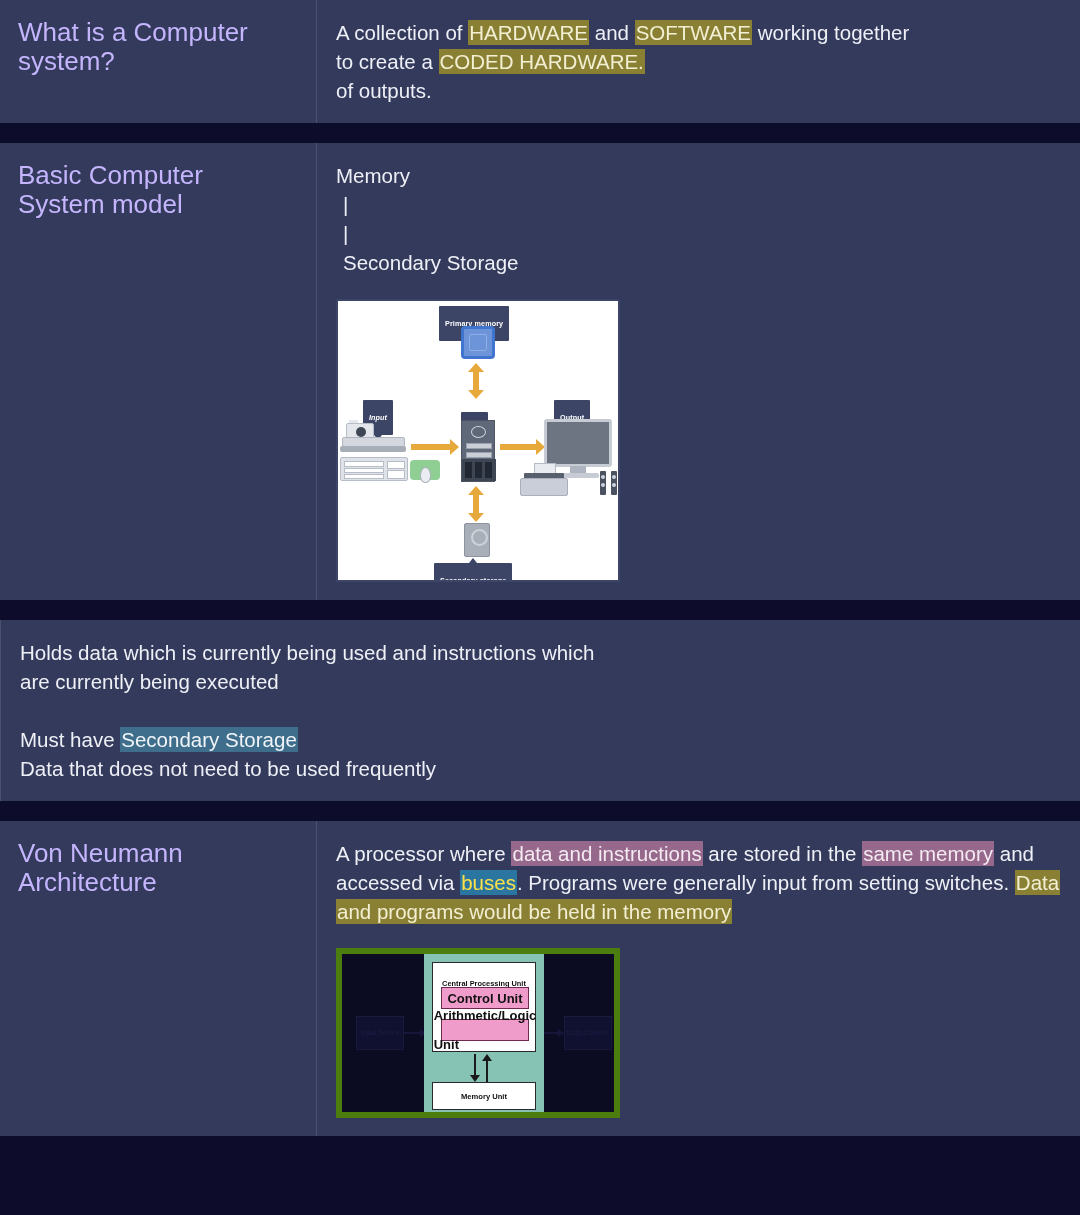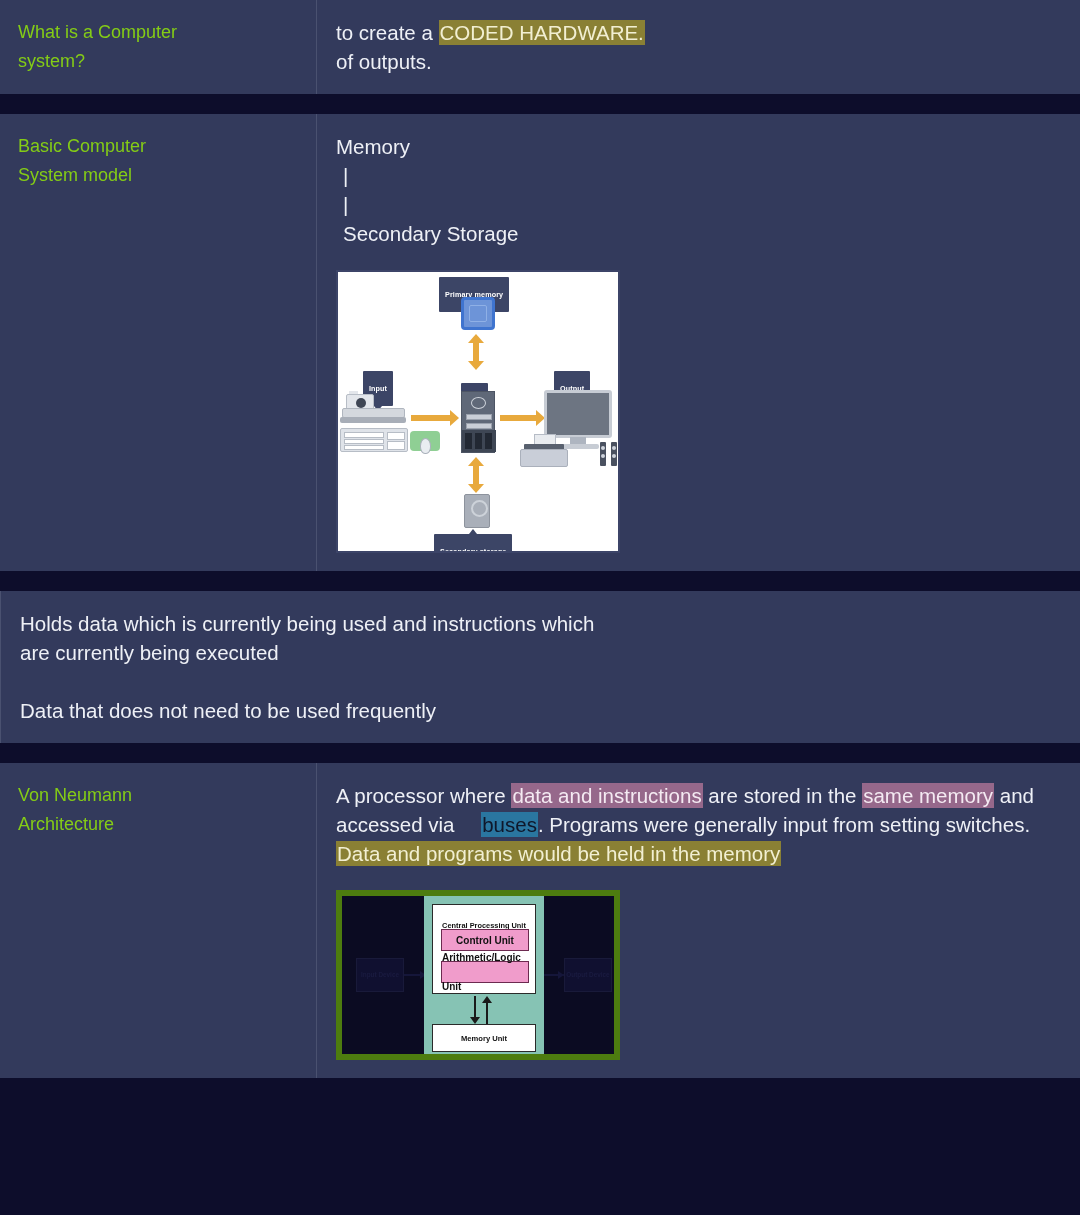--- a/index.html
+++ b/index.html
@@ -27,22 +27,22 @@
   .row-gap {
     height: 20px;
     background: #0d0d2b;
     width: 1080px;
   }
 
   .col-left {
     width: 316px;
     flex: 0 0 316px;
     padding: 18px 16px 18px 18px;
-    color: #84cc16;
-    font-size: 18px;
+    color: #c4b5fd;
+    font-size: 26px;
     line-height: 29px;
     font-weight: 400;
   }
 
   .col-right {
     flex: 1 1 auto;
     padding: 18px 14px 18px 19px;
     color: #eef0f6;
     font-size: 20.5px;
     line-height: 29px;
@@ -60,25 +60,24 @@
   }
   .hl-blue {
     background: #3f6e8c;
     color: #f0f4f8;
     box-decoration-break: clone;
     -webkit-box-decoration-break: clone;
     padding: 1px 1px;
   }
   .hl-cyan {
     background: #2a76a0;
-    color: #0f172a;
+    color: #fde047;
     box-decoration-break: clone;
     -webkit-box-decoration-break: clone;
     padding: 1px 1px;
-    margin-left: 21px;
   }
   .hl-pink {
     background: #96688b;
     color: #f4eaf2;
     box-decoration-break: clone;
     -webkit-box-decoration-break: clone;
     padding: 1px 1px;
   }
 
   .blank-line { display: block; height: 29px; }
@@ -231,21 +230,21 @@
   }
   .vn-title {
     position:absolute; left:0; right:0; top:6px;
     text-align:center; font-size:7.4px; font-weight:bold; color:#111;
     font-family:"Liberation Sans", sans-serif;
   }
   .vn-box {
     position:absolute; left:8px; width:88px; height:22px;
     background:#f09ccb; border:1.5px solid #6c2a50;
     display:flex; align-items:center; justify-content:center;
-    font-size:10px; font-weight:bold; color:#111;
+    font-size:13px; font-weight:bold; color:#111;
   }
   .vn-mem {
     position:absolute; left:8px; top:128px; width:104px; height:28px;
     background:#ffffff; border:1.5px solid #2a2a2a;
     display:flex; align-items:center; justify-content:center;
     font-size:7.6px; font-weight:bold; color:#111;
   }
   .vn-dev {
     position:absolute; width:48px; height:34px;
     border:1.5px solid #191a3a; background:#101030;
@@ -265,20 +264,21 @@
 <body>
 
 <div class="page">
 
   <div class="row">
     <div class="col-left">
       <span>What is a Computer</span><br>
       <span>system?</span>
     </div>
     <div class="col-right">
+      <div><span>A collection of </span><span class="hl-gold">HARDWARE</span><span> and </span><span class="hl-gold">SOFTWARE</span><span> working together</span></div>
       <div><span>to create a </span><span class="hl-gold">CODED HARDWARE.</span></div>
       <div>of outputs.</div>
     </div>
   </div>
 
   <div class="row-gap"></div>
 
   <div class="row">
     <div class="col-left">
       <span>Basic Computer</span><br>
@@ -292,21 +292,21 @@
 
       <div class="fig1">
 
         <div class="tag" style="left:101px; top:5px;">Primary memory</div>
         <div class="chip" style="left:123px; top:25px;"></div>
 
         <div class="ahead up" style="left:130px; top:62px;"></div>
         <div class="arrow-v" style="left:135px; top:70px; height:20px;"></div>
         <div class="ahead down" style="left:130px; top:89px;"></div>
 
-        <div class="tag" style="left:25px; top:99px;">Input</div>
+        <div class="tag" style="left:25px; top:99px;font-style:italic;">Input</div>
 
         <div class="tag" style="left:123px; top:111px;">CPU</div>
 
         <div class="tag" style="left:216px; top:99px;">Output</div>
 
         <div class="cam-top" style="left:11px; top:119px; width:9px; height:4px;"></div>
         <div class="cam-body" style="left:8px; top:122px; width:28px; height:17px;"></div>
         <div class="cam-lens" style="left:18px; top:126px; width:10px; height:10px;"></div>
 
         <div class="scan-top" style="left:4px; top:136px; width:63px; height:10px;"></div>
@@ -368,20 +368,21 @@
     </div>
   </div>
 
   <div class="row-gap"></div>
 
   <div class="row">
     <div class="col-right">
       <div>Holds data which is currently being used and instructions which</div>
       <div>are currently being executed</div>
       <span class="blank-line"></span>
+      <div><span>Must have </span><span class="hl-blue">Secondary Storage</span></div>
       <div>Data that does not need to be used frequently</div>
     </div>
   </div>
 
   <div class="row-gap"></div>
 
   <div class="row">
     <div class="col-left">
       <span>Von Neumann</span><br>
       <span>Architecture</span>

